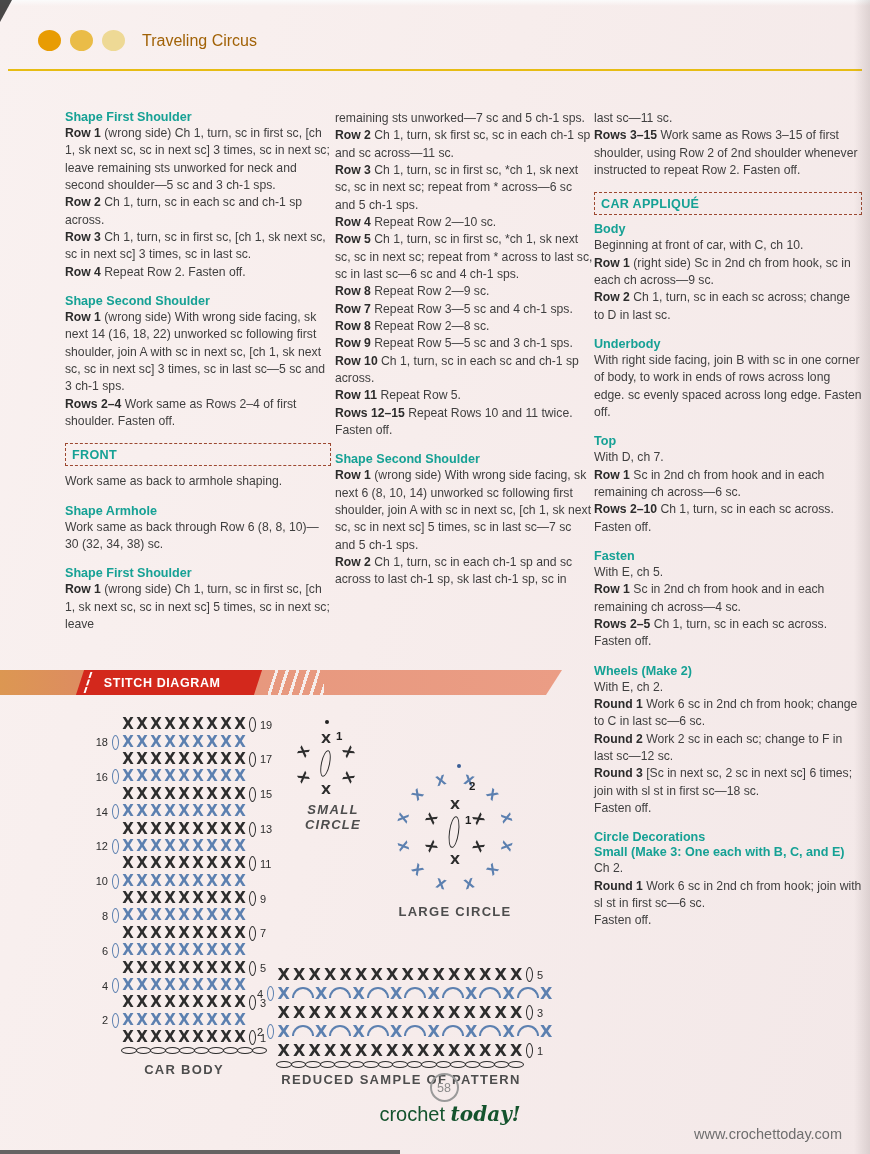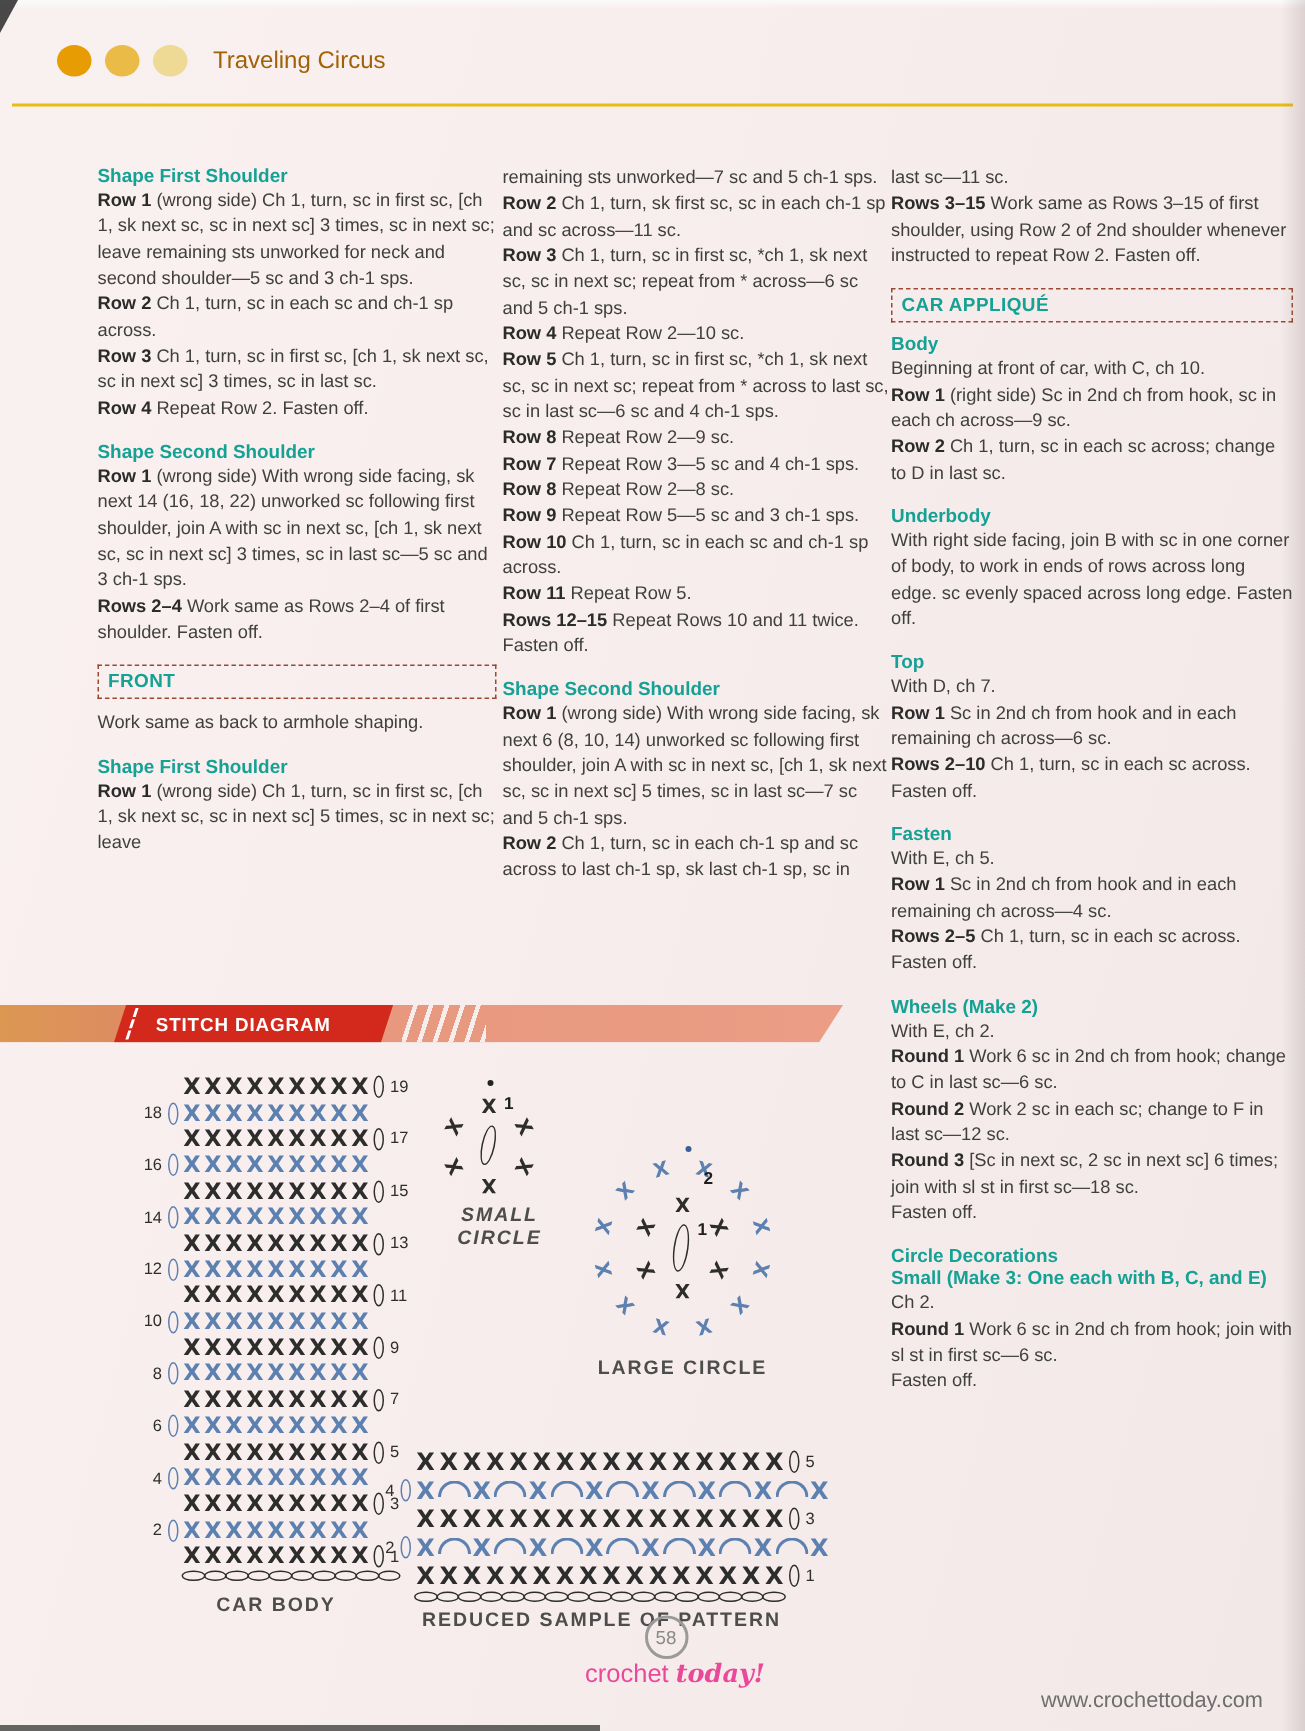--- a/index.html
+++ b/index.html
@@ -75,21 +75,21 @@
   .rcell-l{width:26px;display:flex;justify-content:flex-end;align-items:center;}
   .rcell-r{width:26px;display:flex;justify-content:flex-start;align-items:center;}
   .bluerow{display:flex;align-items:flex-end;}
   .arc{display:inline-block;width:18px;height:9px;border:2px solid #5c80b0;border-bottom:none;
     border-radius:18px 18px 0 0;margin-bottom:4px;flex:none;}
 
   
   .footer{position:absolute;bottom:12px;left:46px;right:28px;display:flex;align-items:center;flex-direction:column;}
   .badge{width:25px;height:25px;border-radius:50%;border:2px solid #9a9a9a;color:#8a8a8a;
     display:flex;align-items:center;justify-content:center;font-size:12.5px;flex:none;}
-  .logo{margin-left:12px;color:#ec4899;font-size:17px;white-space:nowrap;}
+  .logo{margin-left:12px;color:#14532d;font-size:20px;white-space:nowrap;}
   .logo .t{font-family:"DejaVu Serif",serif;font-style:italic;font-weight:bold;}
   .site{margin-left:auto;color:#6e6e6e;font-size:14.5px;}
 </style>
 </head>
 <body>
 
 <div class="scan-top"></div>
 <div class="scan-sliver"></div>
 <div class="scan-bottom"></div>
 
@@ -113,20 +113,24 @@
             <p class="line"><b>Row 4 </b>Repeat Row 2. Fasten off.</p>
           </div>
           <div class="section">
             <h3 class="sec-h">Shape Second Shoulder</h3>
             <p class="line"><b>Row 1 </b>(wrong side) With wrong side facing, sk next 14 (16, 18, 22) unworked sc following first shoulder, join A with sc in next sc, [ch 1, sk next sc, sc in next sc] 3 times, sc in last sc—5 sc and 3 ch-1 sps.</p>
             <p class="line"><b>Rows 2–4 </b>Work same as Rows 2–4 of first shoulder. Fasten off.</p>
           </div>
           <div class="section">
             <div class="tag-box"><span>FRONT</span></div>
             <p class="line">Work same as back to armhole shaping.</p>
+          </div>
+          <div class="section">
+            <h3 class="sec-h">Shape Armhole</h3>
+            <p class="line">Work same as back through Row 6 (8, 8, 10)—30 (32, 34, 38) sc.</p>
           </div>
           <div class="section">
             <h3 class="sec-h">Shape First Shoulder</h3>
             <p class="line"><b>Row 1 </b>(wrong side) Ch 1, turn, sc in first sc, [ch 1, sk next sc, sc in next sc] 5 times, sc in next sc; leave</p>
           </div>
         </div>
       <div class="col col2" id="col2">
           <div class="section">
             <p class="line">remaining sts unworked—7 sc and 5 ch-1 sps.</p>
             <p class="line"><b>Row 2 </b>Ch 1, turn, sk first sc, sc in each ch-1 sp and sc across—11 sc.</p>

